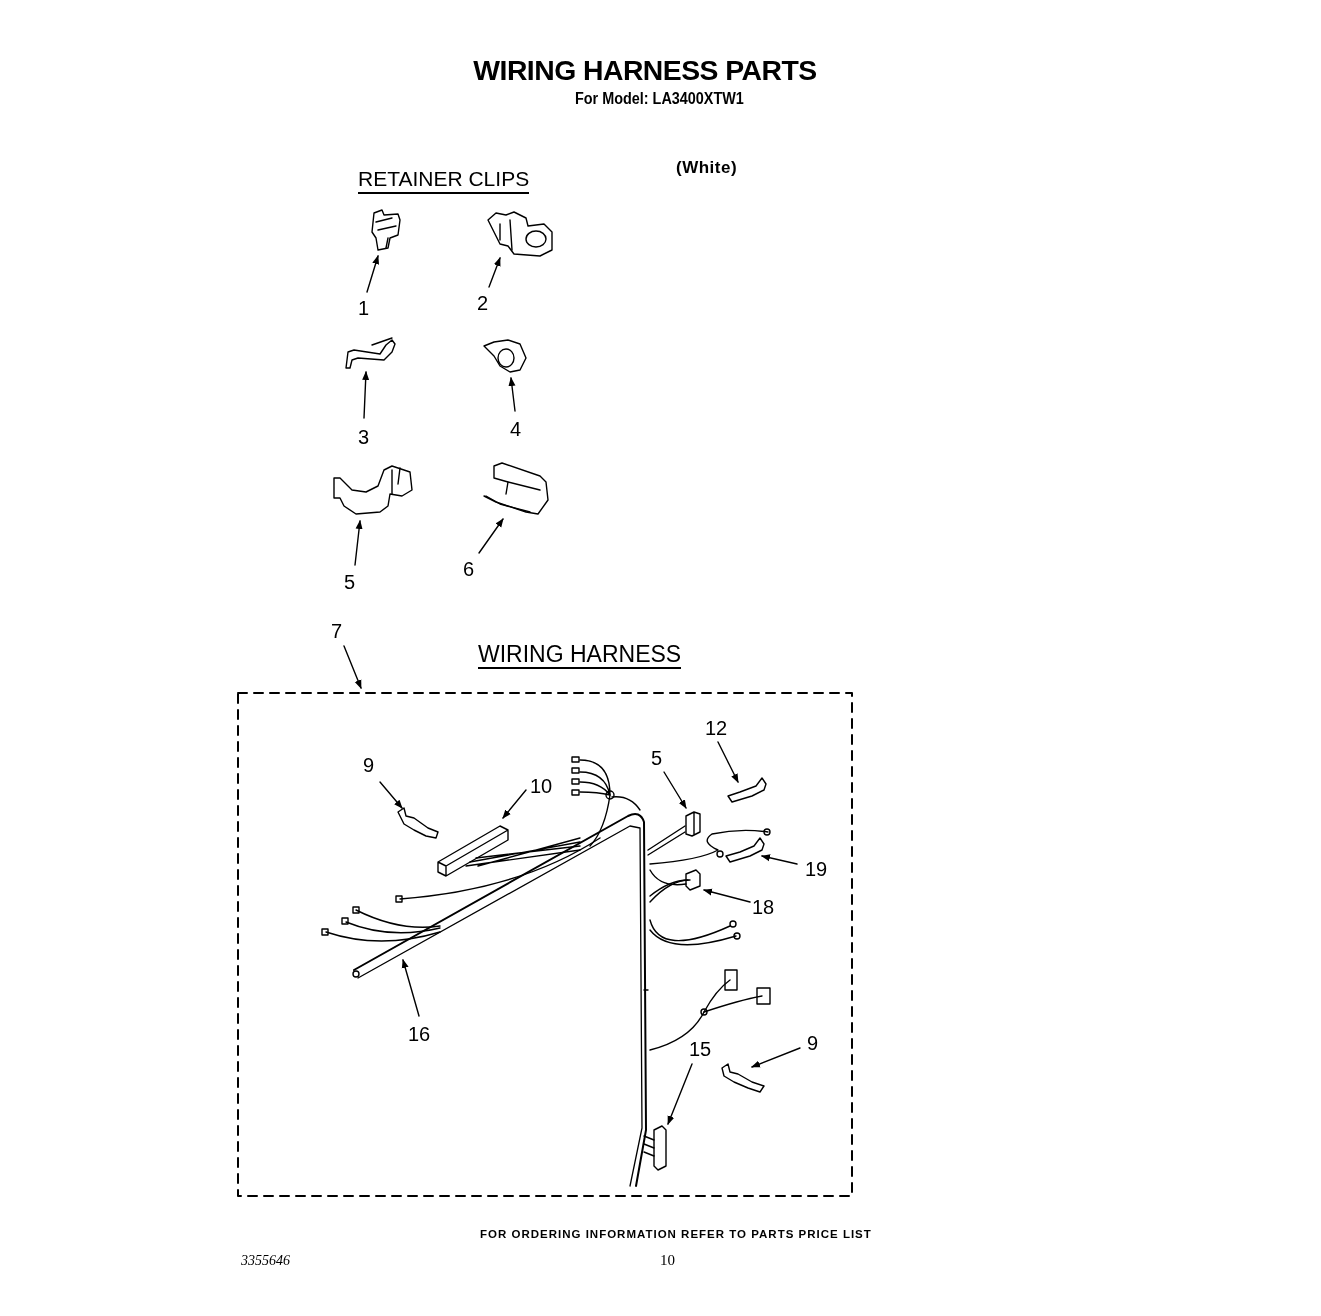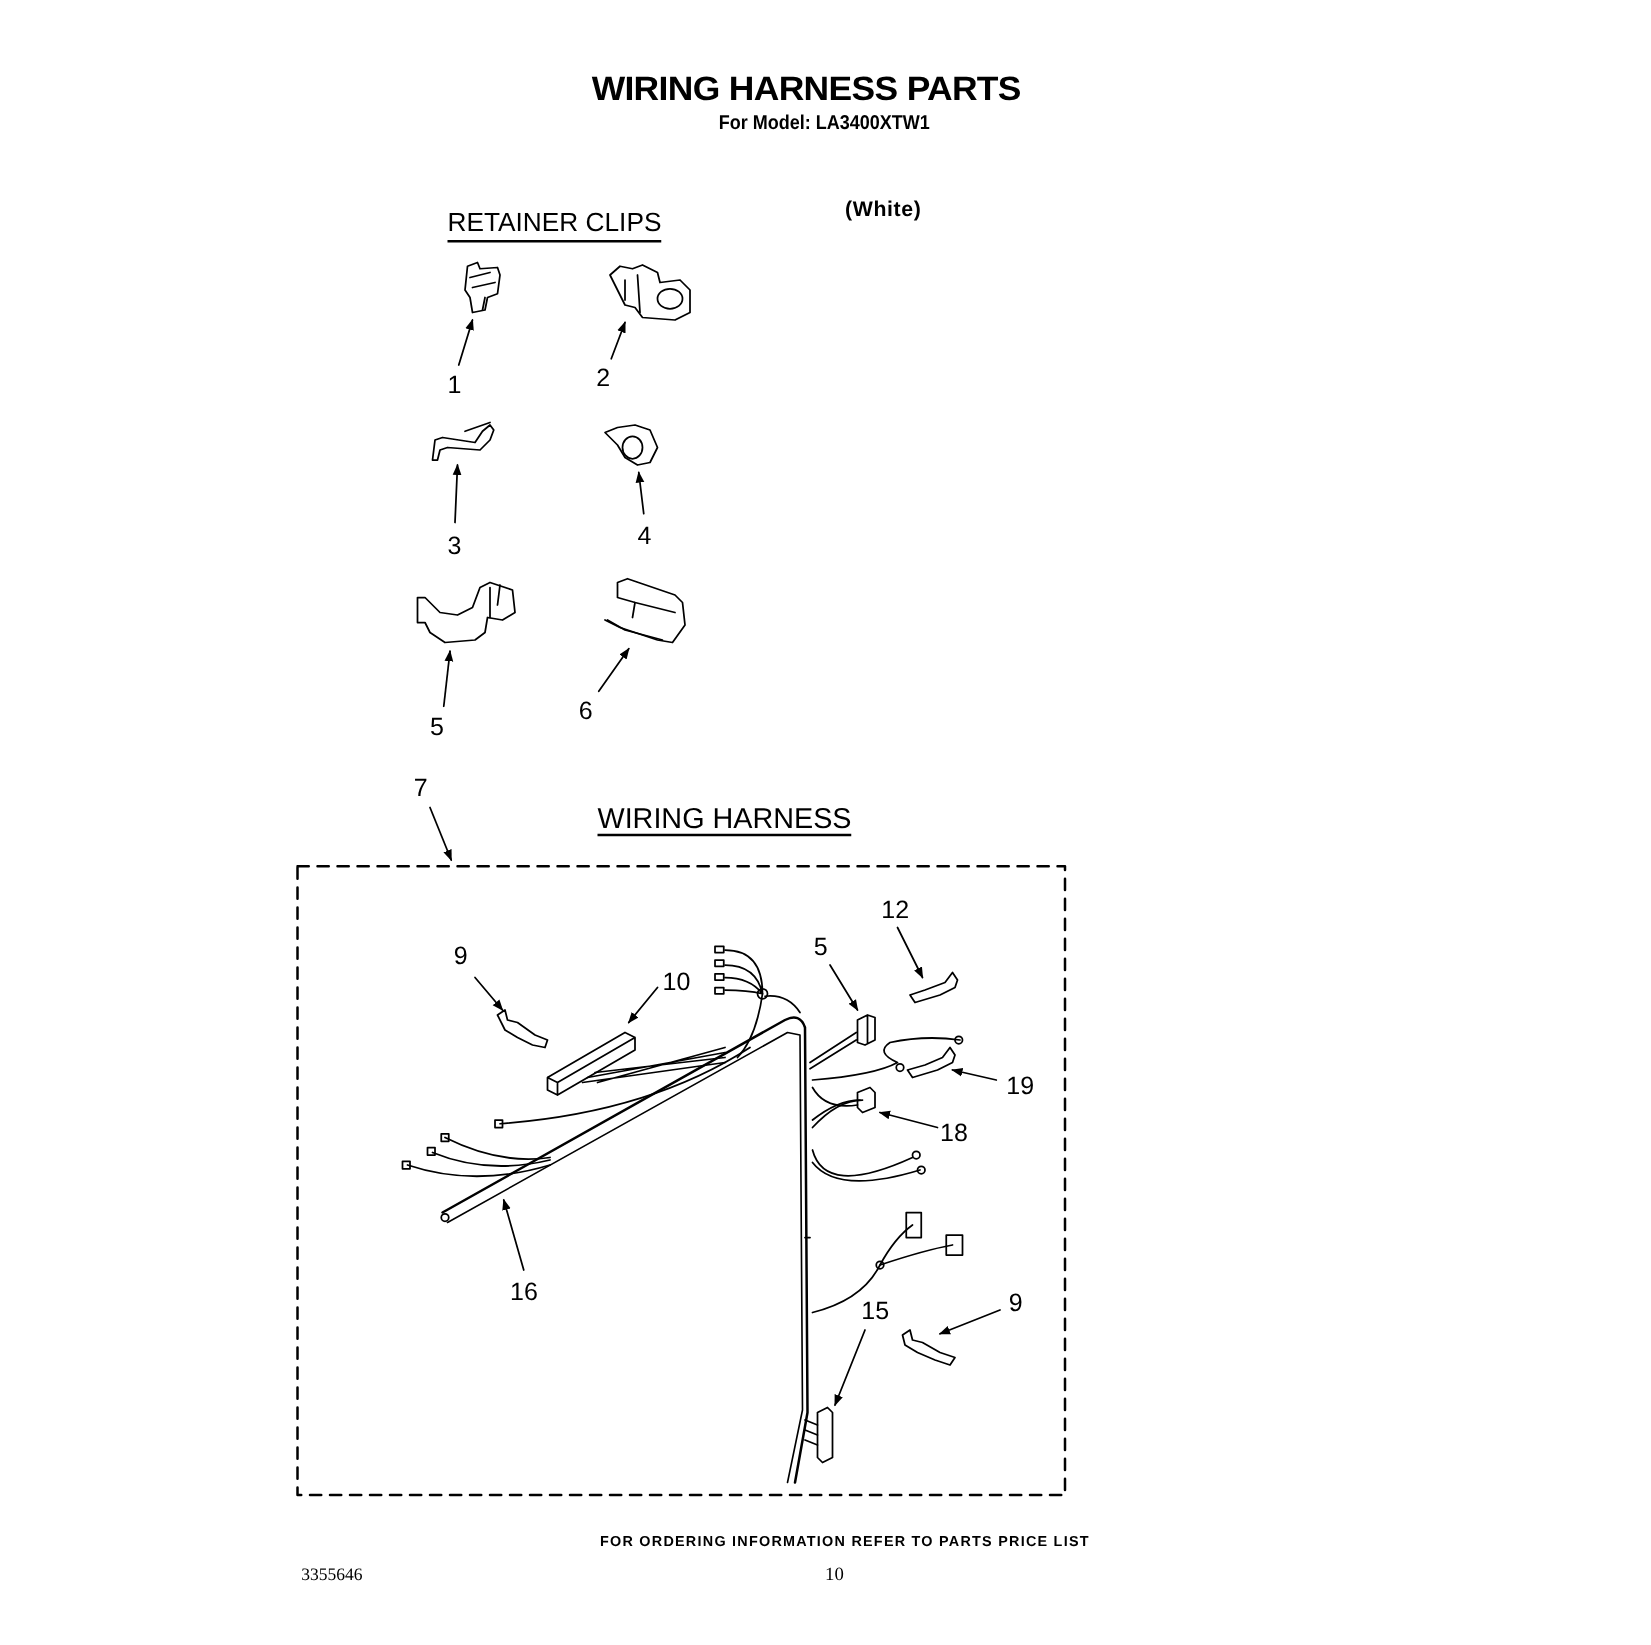--- a/index.html
+++ b/index.html
@@ -4,21 +4,21 @@
 <style>
   html, body { margin:0; padding:0; background:#ffffff; }
   body { width:1321px; height:1316px; position:relative; overflow:hidden; font-family:"Liberation Sans", sans-serif; color:#000; }
   .abs { position:absolute; }
   .title { left:0; width:1290px; top:56px; text-align:center; font-weight:bold; font-size:27px; letter-spacing:-0.5px; transform:scaleX(1.05); }
   .model { left:575px; top:90px; font-weight:bold; font-size:16px; transform:scaleX(0.9); transform-origin:left; }
   .color { left:676px; top:114px; font-weight:bold; font-size:17px; letter-spacing:0.5px;margin-top:44px; }
   .section { font-size:21px; border-bottom:2px solid #000; line-height:22px; padding-bottom:2px; }
   .callout { font-size:20px; }
   .footer-note { left:480px; top:1228px; font-weight:bold; font-size:11.5px; letter-spacing:1px; }
-  .doc-num { left:241px; top:1253px; font-size:14px; font-family:"Liberation Serif", serif; }
+  .doc-num { left:241px; top:1253px; font-size:14px; font-family:"Liberation Serif", serif;font-style:italic; }
   .page-num { left:660px; top:1252px; font-size:15px; font-family:"Liberation Serif", serif; }
   svg.diagram { position:absolute; left:0; top:0; }
 </style>
 </head>
 <body>
 
 <div class="abs title">WIRING HARNESS PARTS</div>
 <div class="abs model">For Model: LA3400XTW1</div>
 <div class="abs color">(White)</div>
 

